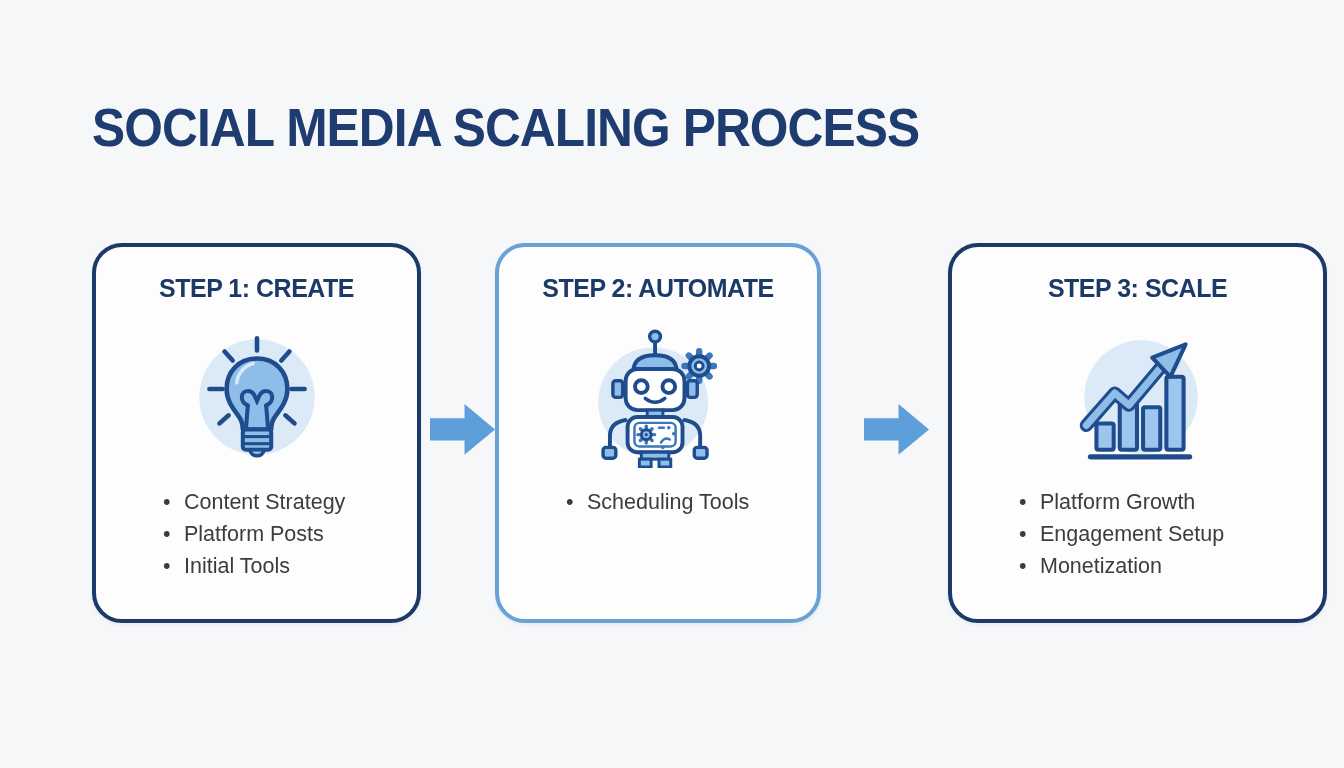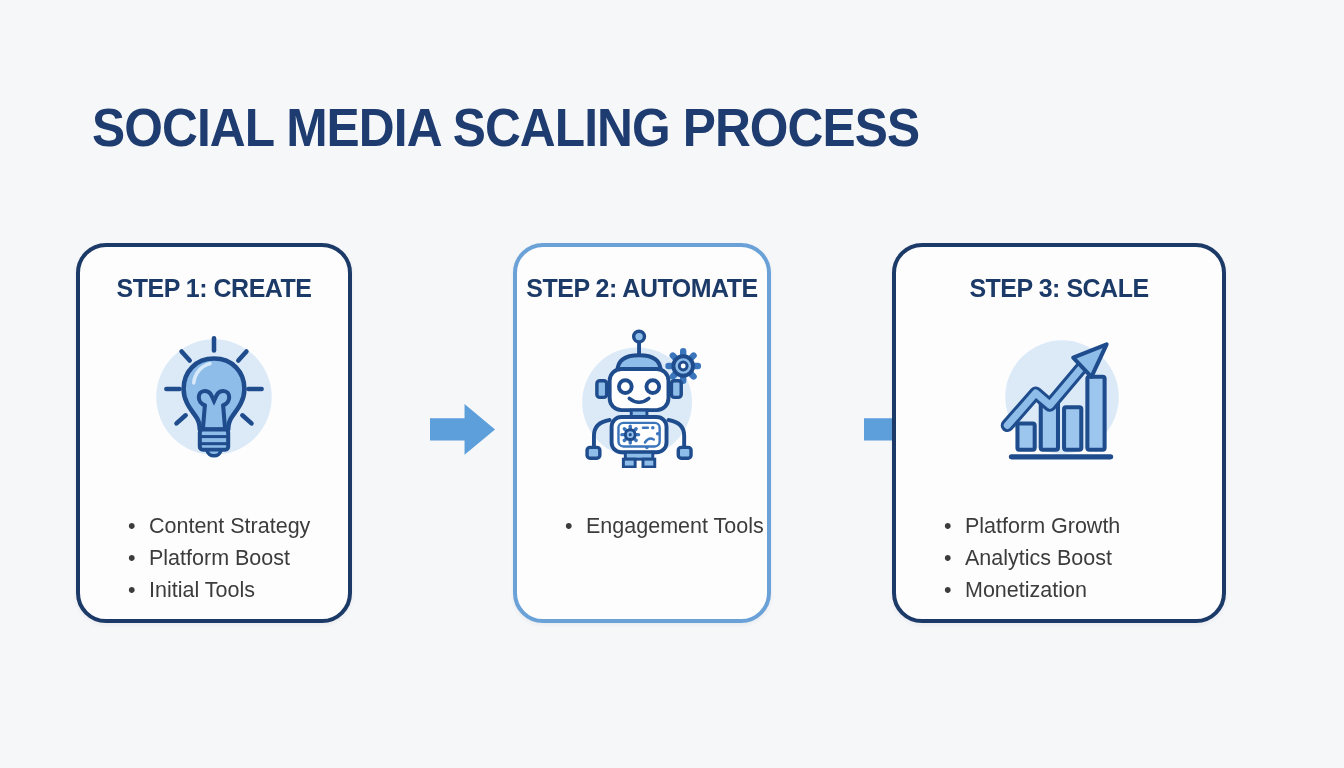--- a/index.html
+++ b/index.html
@@ -27,23 +27,23 @@
 
   .step-card {
     position: absolute;
     top: 243px;
     height: 380px;
     background: #fdfdfe;
     border: 4px solid #1c3a67;
     border-radius: 30px;
     box-shadow: 0 2px 4px rgba(20,40,80,0.06);
   }
-  .step-card.card-1 { left: 76px;  width: 276px; }
-  .step-card.card-2 { left: 513px; width: 258px; border-color: #6aa2d8; }
-  .step-card.card-3 { left: 892px; width: 334px; }
+  .step-card.card-1 { left: 92px;  width: 329px; }
+  .step-card.card-2 { left: 495px; width: 326px; border-color: #6aa2d8; }
+  .step-card.card-3 { left: 948px; width: 379px; }
 
   .step-heading {
     margin-top: 26px;
     text-align: center;
     font-size: 26px;
     font-weight: 700;
     letter-spacing: -0.5px;
     color: #1c3a67;
     transform: scaleX(0.96);
     white-space: nowrap;
@@ -51,22 +51,22 @@
 
   .icon-wrap {
     margin-top: 12px;
     display: flex;
     justify-content: center;
   }
   .icon-wrap svg { width: 152px; height: 152px; }
 
   .bullet-list {
     list-style: none;
-    margin-top: 42px;
-    padding-left: 48px;
+    margin-top: 18px;
+    padding-left: 67px;
   }
   .bullet-list li {
     position: relative;
     font-size: 21.5px;
     line-height: 32px;
     color: #3c3c3c;
     padding-left: 21px;
     white-space: nowrap;
   }
   .bullet-list li::before {
@@ -108,21 +108,21 @@
         <line x1="66" y1="88" x2="64" y2="112" stroke="#1f4c8c" stroke-width="4"></line>
         <line x1="84" y1="88" x2="86" y2="112" stroke="#1f4c8c" stroke-width="4"></line>
         <rect x="61" y="112" width="28" height="20" rx="3" fill="#8fbde9" stroke="#1f4c8c" stroke-width="4"></rect>
         <line x1="61" y1="119" x2="89" y2="119" stroke="#1f4c8c" stroke-width="3"></line>
         <line x1="61" y1="126" x2="89" y2="126" stroke="#1f4c8c" stroke-width="3"></line>
         <path d="M 68 132 C 69 140 81 140 82 132 Z" fill="#8fbde9" stroke="#1f4c8c" stroke-width="3.5" stroke-linejoin="round"></path>
       </svg>
     </div>
     <ul class="bullet-list">
       <li>Content Strategy</li>
-      <li>Platform Boost</li>
+      <li>Platform Posts</li>
       <li>Initial Tools</li>
     </ul>
   </section>
 
   <div class="flow-arrow arrow-1">
     <svg viewBox="0 0 64 56" aria-hidden="true">
       <polygon points="0,17 34,17 34,3 64,28 34,53 34,39 0,39" fill="#5d9fdb"></polygon>
     </svg>
   </div>
 
@@ -190,21 +190,21 @@
         <circle cx="91" cy="120" r="1.8" fill="#3b76bd"></circle>
         <circle cx="80" cy="134" r="1.8" fill="#3b76bd"></circle>
         <line x1="76" y1="114" x2="81" y2="114" stroke="#3b76bd" stroke-width="2.5" stroke-linecap="round"></line>
 
         <rect x="58" y="139" width="28" height="7" fill="#8fbde9" stroke="#1f4c8c" stroke-width="3"></rect>
         <rect x="56" y="146" width="12" height="8" fill="#8fbde9" stroke="#1f4c8c" stroke-width="3"></rect>
         <rect x="76" y="146" width="12" height="8" fill="#8fbde9" stroke="#1f4c8c" stroke-width="3"></rect>
       </svg>
     </div>
     <ul class="bullet-list">
-      <li>Engagement Tools</li>
+      <li>Scheduling Tools</li>
     </ul>
   </section>
 
   <div class="flow-arrow arrow-2">
     <svg viewBox="0 0 64 56" aria-hidden="true">
       <polygon points="0,17 34,17 34,3 64,28 34,53 34,39 0,39" fill="#5d9fdb"></polygon>
     </svg>
   </div>
 
   <section class="step-card card-3">
@@ -222,18 +222,18 @@
 
         <line x1="28" y1="139" x2="126" y2="139" stroke="#1f4c8c" stroke-width="5" stroke-linecap="round"></line>
 
         <polyline points="24,108 52,76 66,88 98,50" fill="none" stroke="#1f4c8c" stroke-width="13" stroke-linecap="round" stroke-linejoin="round"></polyline>
         <polyline points="24,108 52,76 66,88 98,50" fill="none" stroke="#8fbde9" stroke-width="7" stroke-linecap="round" stroke-linejoin="round"></polyline>
         <polygon points="122,28 89,41 107,60" fill="#8fbde9" stroke="#1f4c8c" stroke-width="4" stroke-linejoin="round"></polygon>
       </svg>
     </div>
     <ul class="bullet-list">
       <li>Platform Growth</li>
-      <li>Analytics Boost</li>
+      <li>Engagement Setup</li>
       <li>Monetization</li>
     </ul>
   </section>
 
 </div>
 
 </body></html>

